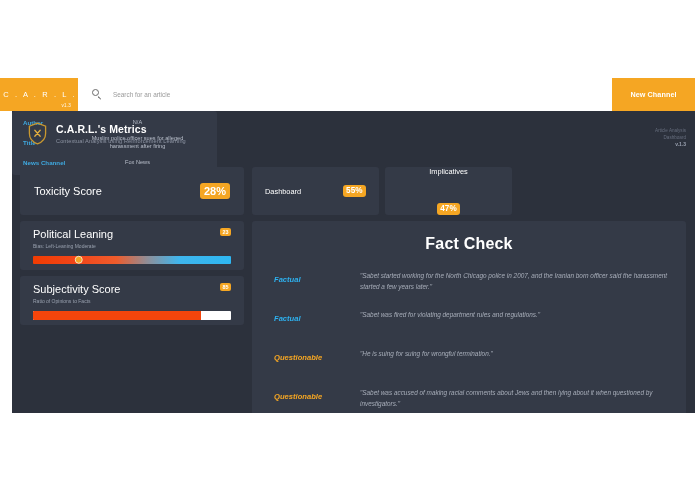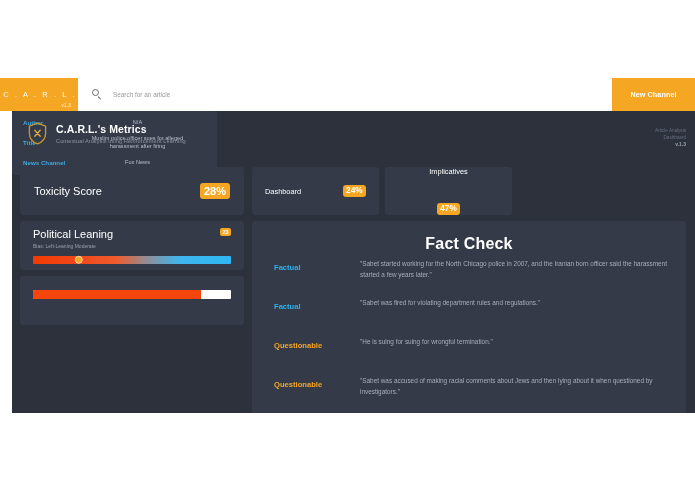--- a/index.html
+++ b/index.html
@@ -304,21 +304,21 @@
     overflow: hidden;
   }
   .fc-title {
     text-align: center;
     color: #ffffff;
     font-size: 16px;
     font-weight: bold;
     margin-top: 14px;
     letter-spacing: 0.2px;
   }
-  .fc-list { margin-top: 4px; }
+  .fc-list { margin-top: 16px; font-style: italic; }
   .fc-row {
     display: flex;
     align-items: flex-start;
     padding: 0 18px 0 22px;
     height: 39px;
   }
   .fc-verdict {
     width: 86px;
     flex: 0 0 86px;
     font-size: 7.6px;
@@ -379,21 +379,21 @@
       <div class="hm-version">v.1.3</div>
     </div>
 
     <div class="card" id="card-toxicity">
       <span class="card-label">Toxicity Score</span>
       <span class="badge">28%</span>
     </div>
 
     <div class="card metric-card" id="card-factives">
       <span class="card-label">Dashboard</span>
-      <span class="badge">24%</span>
+      <span class="badge">55%</span>
     </div>
 
     <div class="card metric-card" id="card-implicatives">
       <span class="card-label">Implicatives</span>
       <span class="badge">47%</span>
     </div>
 
 
     <div class="card" id="card-political">
       <div class="card-row-top">
@@ -402,20 +402,27 @@
           <div class="card-sub">Bias: Left-Leaning Moderate</div>
         </div>
         <span class="badge-sm">23</span>
       </div>
       <div class="leaning-bar">
         <span class="leaning-knob" id="leaning-knob" style="left: 23%;"></span>
       </div>
     </div>
 
     <div class="card" id="card-subjectivity">
+      <div class="card-row-top">
+        <div>
+          <div class="card-label">Subjectivity Score</div>
+          <div class="card-sub">Ratio of Opinions to Facts</div>
+        </div>
+        <span class="badge-sm">85</span>
+      </div>
       <div class="subj-bar">
         <span class="subj-fill" id="subj-fill" style="width: 85%;"></span>
       </div>
     </div>
 
     <div id="card-info">
       <div class="info-row">
         <span class="info-key">Author</span>
         <span class="info-val">N/A</span>
       </div>

